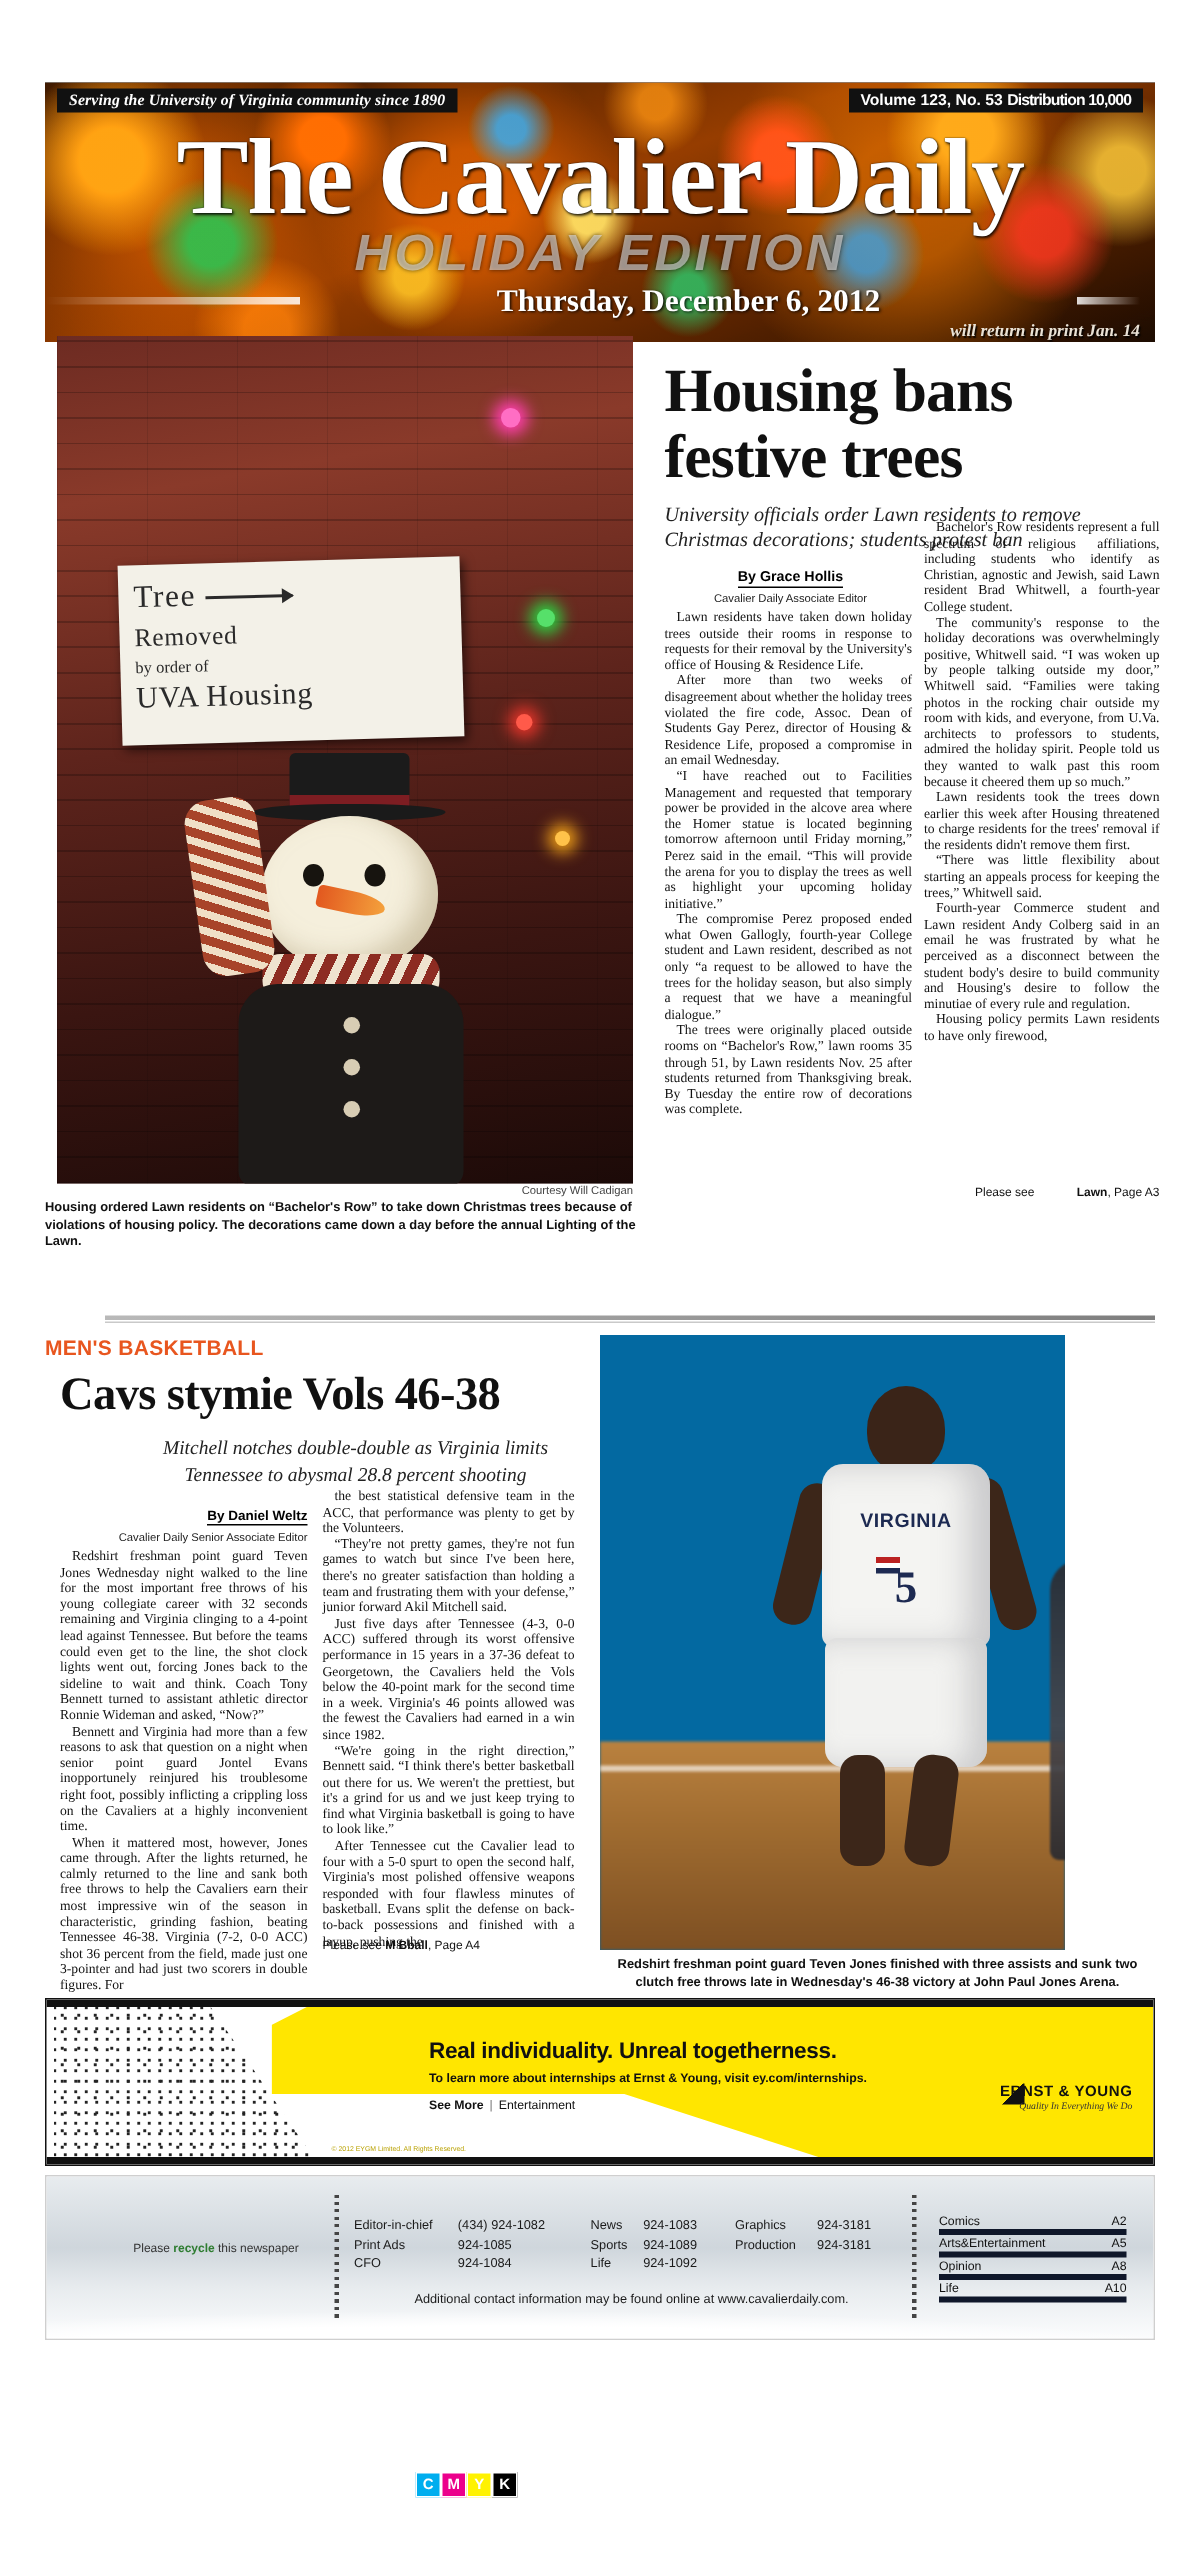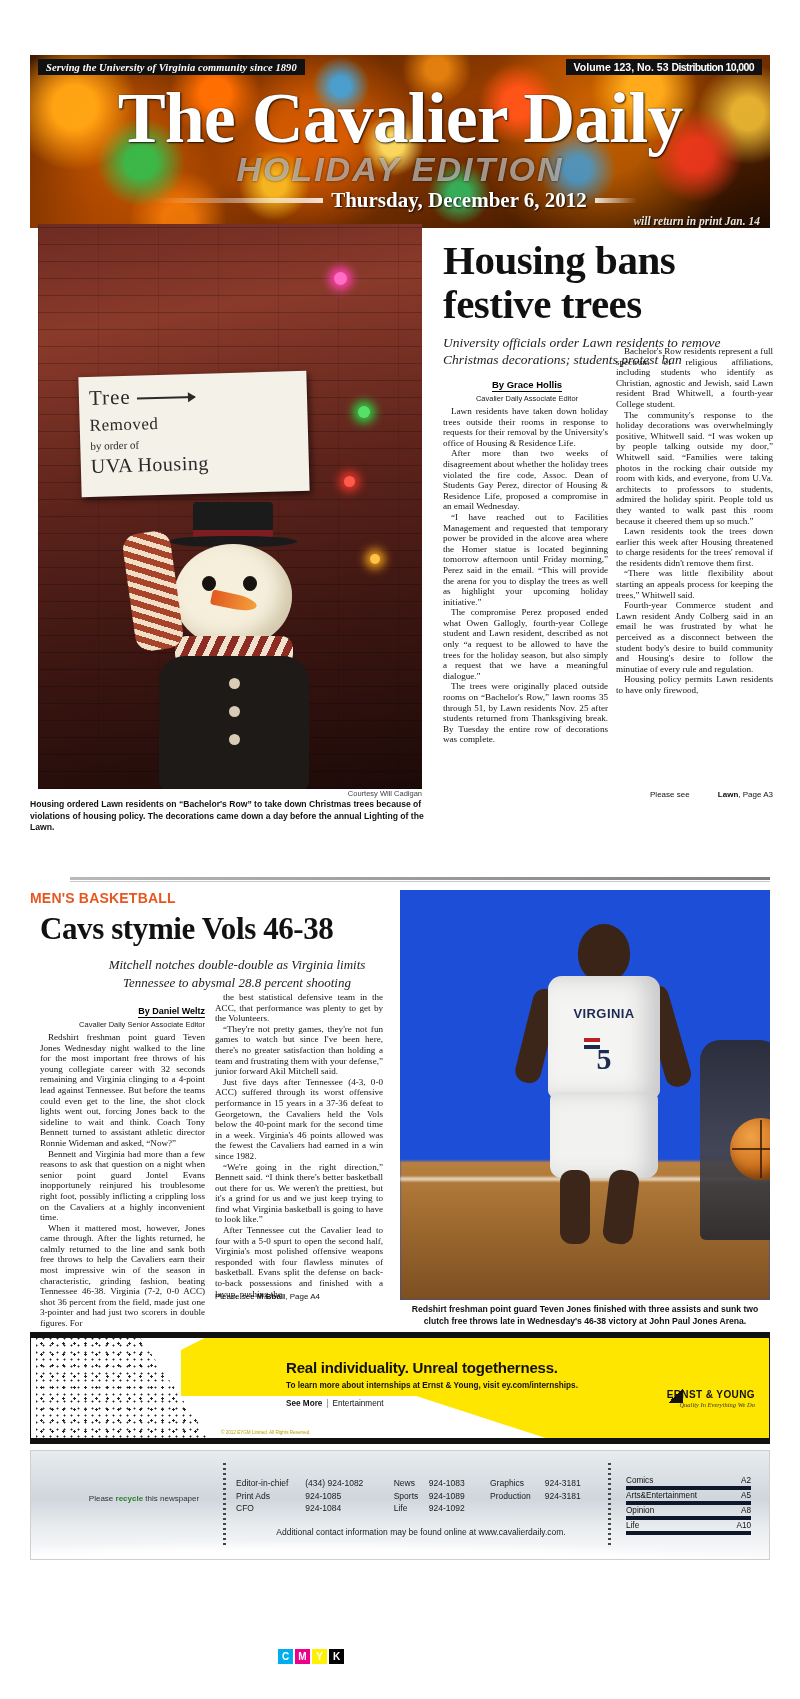--- a/index.html
+++ b/index.html
@@ -65,21 +65,21 @@
     position:absolute; left:0; right:0; top:96px;
     text-align:center;
     font-family:"Liberation Sans", sans-serif;
     font-weight:bold; font-style:italic; font-size:34px; line-height:36px;
     color:rgba(225,225,225,.62);
     letter-spacing:2px;
     text-shadow:0 0 3px rgba(0,0,0,.6);
   }
   .dateline-row {
     position:absolute; left:0; right:10px; top:133px;
-    display:flex; align-items:center; justify-content:center; gap:8px;
+    display:flex; align-items:center; justify-content:space-between; gap:8px;
   }
   .rule-l { flex:0 0 170px; height:5px;
     background:linear-gradient(90deg, rgba(255,255,255,0), rgba(255,255,255,.85)); }
   .dateline {
     font-family:"Liberation Serif", serif; font-weight:bold; font-size:21px;
     color:#fff; white-space:nowrap;
     text-shadow:1px 1px 2px rgba(0,0,0,.85);
   }
   .rule-r { flex:0 0 42px; height:5px;
     background:linear-gradient(90deg, rgba(255,255,255,.85), rgba(255,255,255,0)); }
@@ -214,22 +214,22 @@
   .sp-col { position:absolute; font-family:"Liberation Serif", serif;
     font-size:9.1px; line-height:10.6px; text-align:justify; color:#111; hyphens:auto; }
   .sp-col p { text-indent:8px; }
   #spColA { left:40px; top:1032px; width:165px; height:260px; }
   #spColB { left:215px; top:992px; width:168px; height:300px; }
   .sp-jump { position:absolute; left:215px; top:1292px; width:168px;
     text-align:left; font-family:"Liberation Sans", sans-serif; font-size:8px; color:#111; }
 
   
   .sports-photo {
-    position:absolute; left:400px; top:890px; width:370px; height:410px;
-    overflow:hidden; background:#1d4ed8;
+    position:absolute; left:400px; top:890px; width:310px; height:410px;
+    overflow:hidden; background:#0369a1;
   }
   .crowd {
     position:absolute; inset:0;
     background:
       radial-gradient(circle at 14% 16%, rgba(215,200,185,.55) 0 3%, transparent 7%),
       radial-gradient(circle at 32% 9%,  rgba(190,160,140,.5) 0 2.6%, transparent 6.5%),
       radial-gradient(circle at 52% 14%, rgba(225,210,195,.45) 0 2.8%, transparent 7%),
       radial-gradient(circle at 72% 8%,  rgba(180,150,130,.5) 0 2.6%, transparent 6.5%),
       radial-gradient(circle at 88% 18%, rgba(210,195,180,.5) 0 3%, transparent 7%),
       radial-gradient(circle at 22% 34%, rgba(170,140,120,.4) 0 2.4%, transparent 6%),

